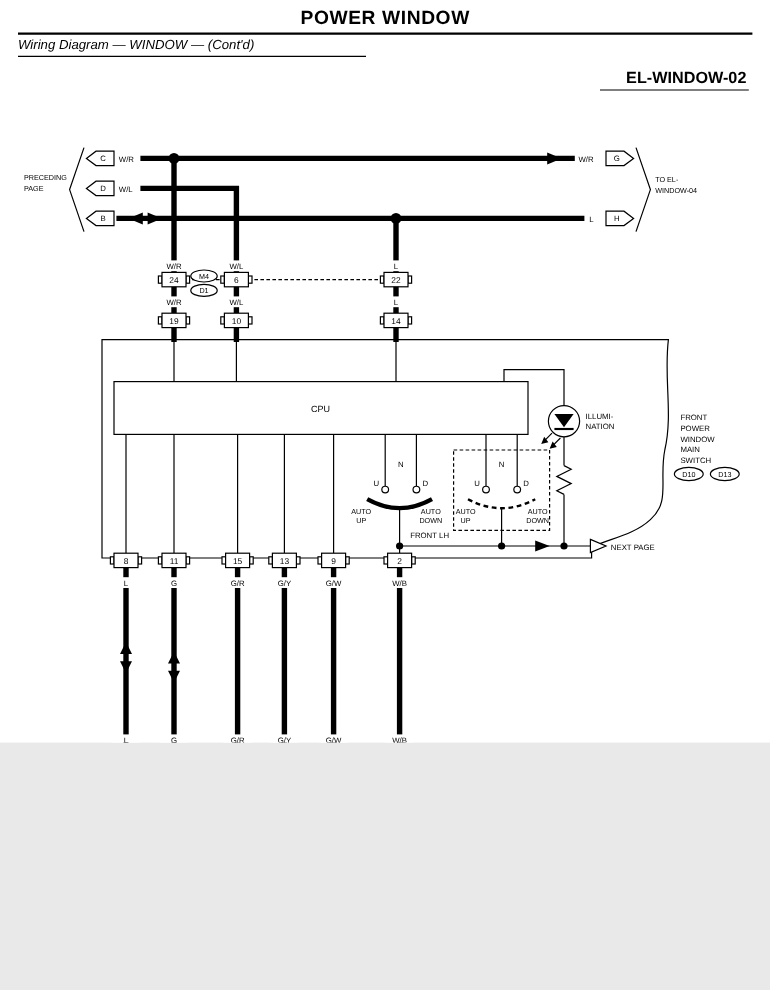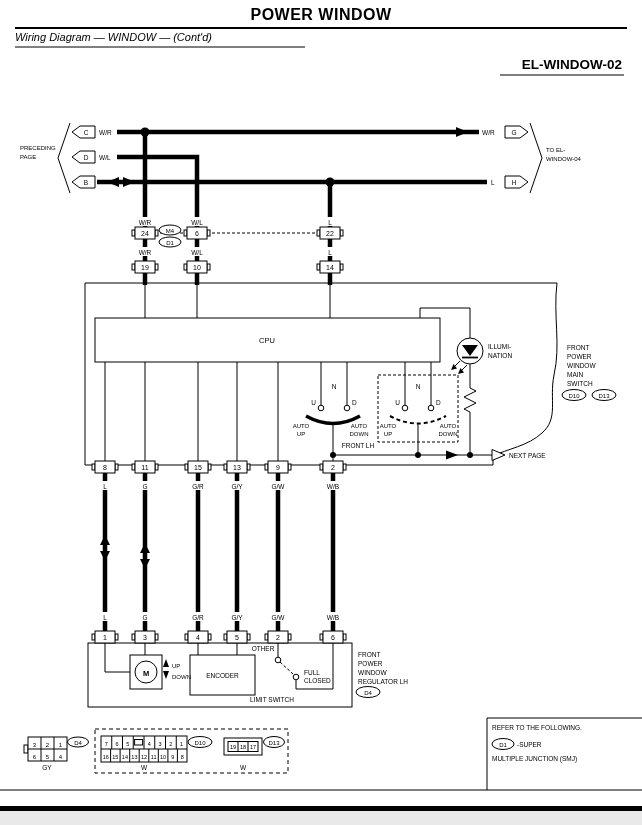--- a/index.html
+++ b/index.html
@@ -1,16 +1,16 @@
 <!DOCTYPE html>
 <html><head>
 <meta charset="utf-8">
 <style>
   html,body{margin:0;padding:0;background:#e9e9e9;}
-  .page{width:642px;height:811px;background:#fff;position:relative;margin:0 auto;overflow:hidden;}
+  .page{width:642px;height:619px;background:#fff;position:relative;margin:0 auto;overflow:hidden;}
   svg{position:absolute;left:0;top:0;}
   .tx{font-family:"Liberation Sans",sans-serif;fill:#000;}
   .ital{font-style:italic;}
   .t55{font-size:5.5px}.t6{font-size:6px}.t65{font-size:6.5px}.t7{font-size:7px}.t75{font-size:7.5px}
   .t11{font-size:11px}.t13{font-size:13.5px;font-weight:bold}.t16{font-size:16px;font-weight:bold;letter-spacing:.5px}
   .bold{font-weight:bold}
   .mid{text-anchor:middle}.end{text-anchor:end}
   .w1{stroke:#000;stroke-width:1;fill:none}
   .w15{stroke:#000;stroke-width:1.8;fill:none}
   .w4{stroke:#000;stroke-width:4.5;fill:none}

